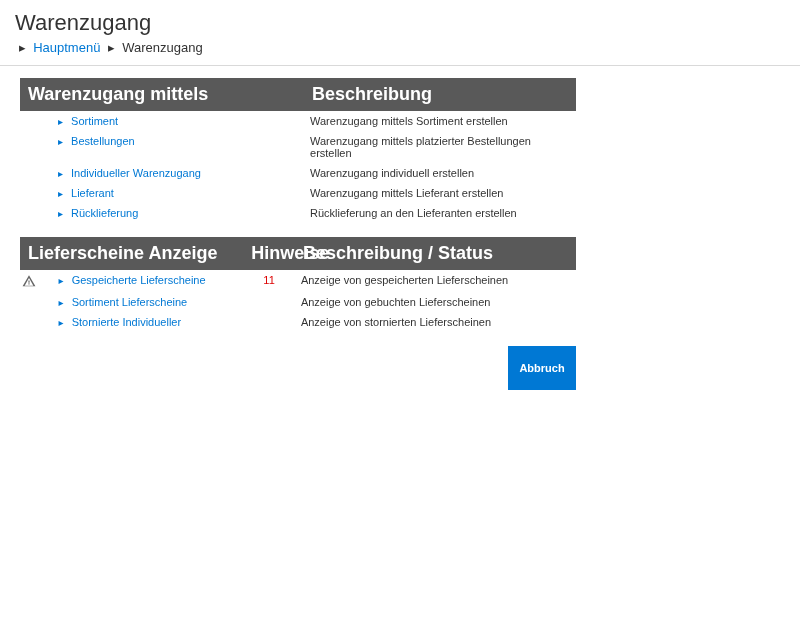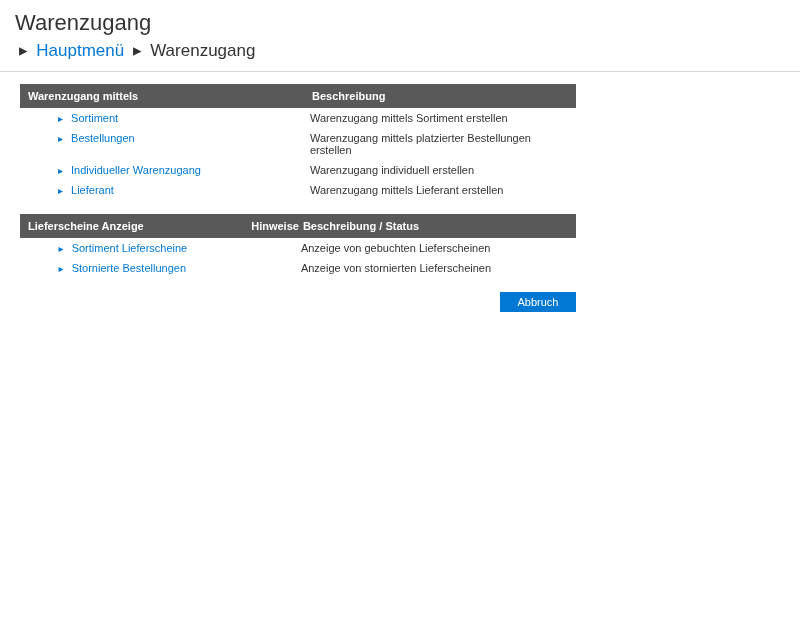--- a/index.html
+++ b/index.html
@@ -15,21 +15,21 @@
     padding: 10px 0 0 0;
   }
   h1.page-title {
     font-size: 22px;
     font-weight: normal;
     margin: 0 0 4px 15px;
     color: #333;
   }
   .breadcrumb {
     margin: 0 0 10px 15px;
-    font-size: 17px;
+    font-size: 13px;
   }
   .breadcrumb .sep {
     color: #333;
     margin: 0 4px;
   }
   .breadcrumb .crumb-link {
     color: #0078d4;
     text-decoration: none;
   }
   .breadcrumb .crumb-current {
@@ -46,21 +46,21 @@
   }
   table.section {
     width: 100%;
     border-collapse: collapse;
     margin-bottom: 14px;
     table-layout: fixed;
   }
   table.section thead th {
     background: #595959;
     color: #fff;
-    font-size: 11px;
+    font-size: 18px;
     font-weight: bold;
     text-align: left;
     padding: 6px 8px;
   }
   table.section tbody td {
     padding: 4px 6px;
     vertical-align: top;
     font-size: 11px;
   }
   .link-cell {
@@ -95,24 +95,25 @@
   }
   .button-row {
     text-align: right;
     margin-top: 4px;
   }
   .btn-primary {
     background: #0078d4;
     color: #fff;
     border: none;
     font-size: 11px;
-    padding: 4px 0;
-    width: 76px;
+    padding: 16px 0;
+    width: 68px;
     text-align: center;
     cursor: pointer;
+    font-weight: bold;
   }
   col.c-icon { width: 18px; }
   col.c-link1 { width: 266px; }
   col.c-desc1 { width: 272px; }
   col.c-link2 { width: 198px; }
   col.c-hint { width: 50px; }
   col.c-desc2 { width: 272px; }
 </style>
 </head>
 <body>
@@ -157,48 +158,63 @@
           </tr>
           <tr>
             <td class="icon-cell"></td>
             <td class="link-cell"><span class="arrow">▸</span> <a href="#">Individueller Warenzugang</a></td>
             <td class="desc-cell">Warenzugang individuell erstellen</td>
           </tr>
           <tr>
             <td class="icon-cell"></td>
             <td class="link-cell"><span class="arrow">▸</span> <a href="#">Lieferant</a></td>
             <td class="desc-cell">Warenzugang mittels Lieferant erstellen</td>
+          </tr>
+          <tr>
+            <td class="icon-cell"></td>
+            <td class="link-cell"><span class="arrow">▸</span> <a href="#">Rücklieferung</a></td>
+            <td class="desc-cell">Rücklieferung an den Lieferanten erstellen</td>
           </tr>
         </tbody>
     </table>
 
     <table class="section">
       <colgroup>
         <col class="c-icon">
           <col class="c-link2">
           <col class="c-hint">
           <col class="c-desc2">
       </colgroup>
       <thead>
         <tr>
           <th colspan="2">Lieferscheine Anzeige</th>
           <th style="text-align:right;">Hinweise</th>
           <th>Beschreibung / Status</th>
         </tr>
       </thead>
       <tbody id="sec2-body">
           <tr>
+            <td class="icon-cell">
+              <svg width="14" height="14" viewBox="0 0 24 24">
+                <path fill="#666" d="M12 2 1 21h22L12 2zm0 5 7.5 13h-15L12 7zm-1 4v4h2v-4h-2zm0 5v2h2v-2h-2z"></path>
+              </svg>
+            </td>
+            <td class="link-cell"><span class="arrow">▸</span> <a href="#">Gespeicherte Lieferscheine</a></td>
+            <td class="hinweise-cell">11</td>
+            <td class="desc-cell">Anzeige von gespeicherten Lieferscheinen</td>
+          </tr>
+          <tr>
             <td class="icon-cell"></td>
             <td class="link-cell"><span class="arrow">▸</span> <a href="#">Sortiment Lieferscheine</a></td>
             <td class="hinweise-cell"></td>
             <td class="desc-cell">Anzeige von gebuchten Lieferscheinen</td>
           </tr>
           <tr>
             <td class="icon-cell"></td>
-            <td class="link-cell"><span class="arrow">▸</span> <a href="#">Stornierte Bestellungen</a></td>
+            <td class="link-cell"><span class="arrow">▸</span> <a href="#">Stornierte Individueller</a></td>
             <td class="hinweise-cell"></td>
             <td class="desc-cell">Anzeige von stornierten Lieferscheinen</td>
           </tr>
         </tbody>
     </table>
 
     <div class="button-row">
       <button class="btn-primary">Abbruch</button>
     </div>
 

